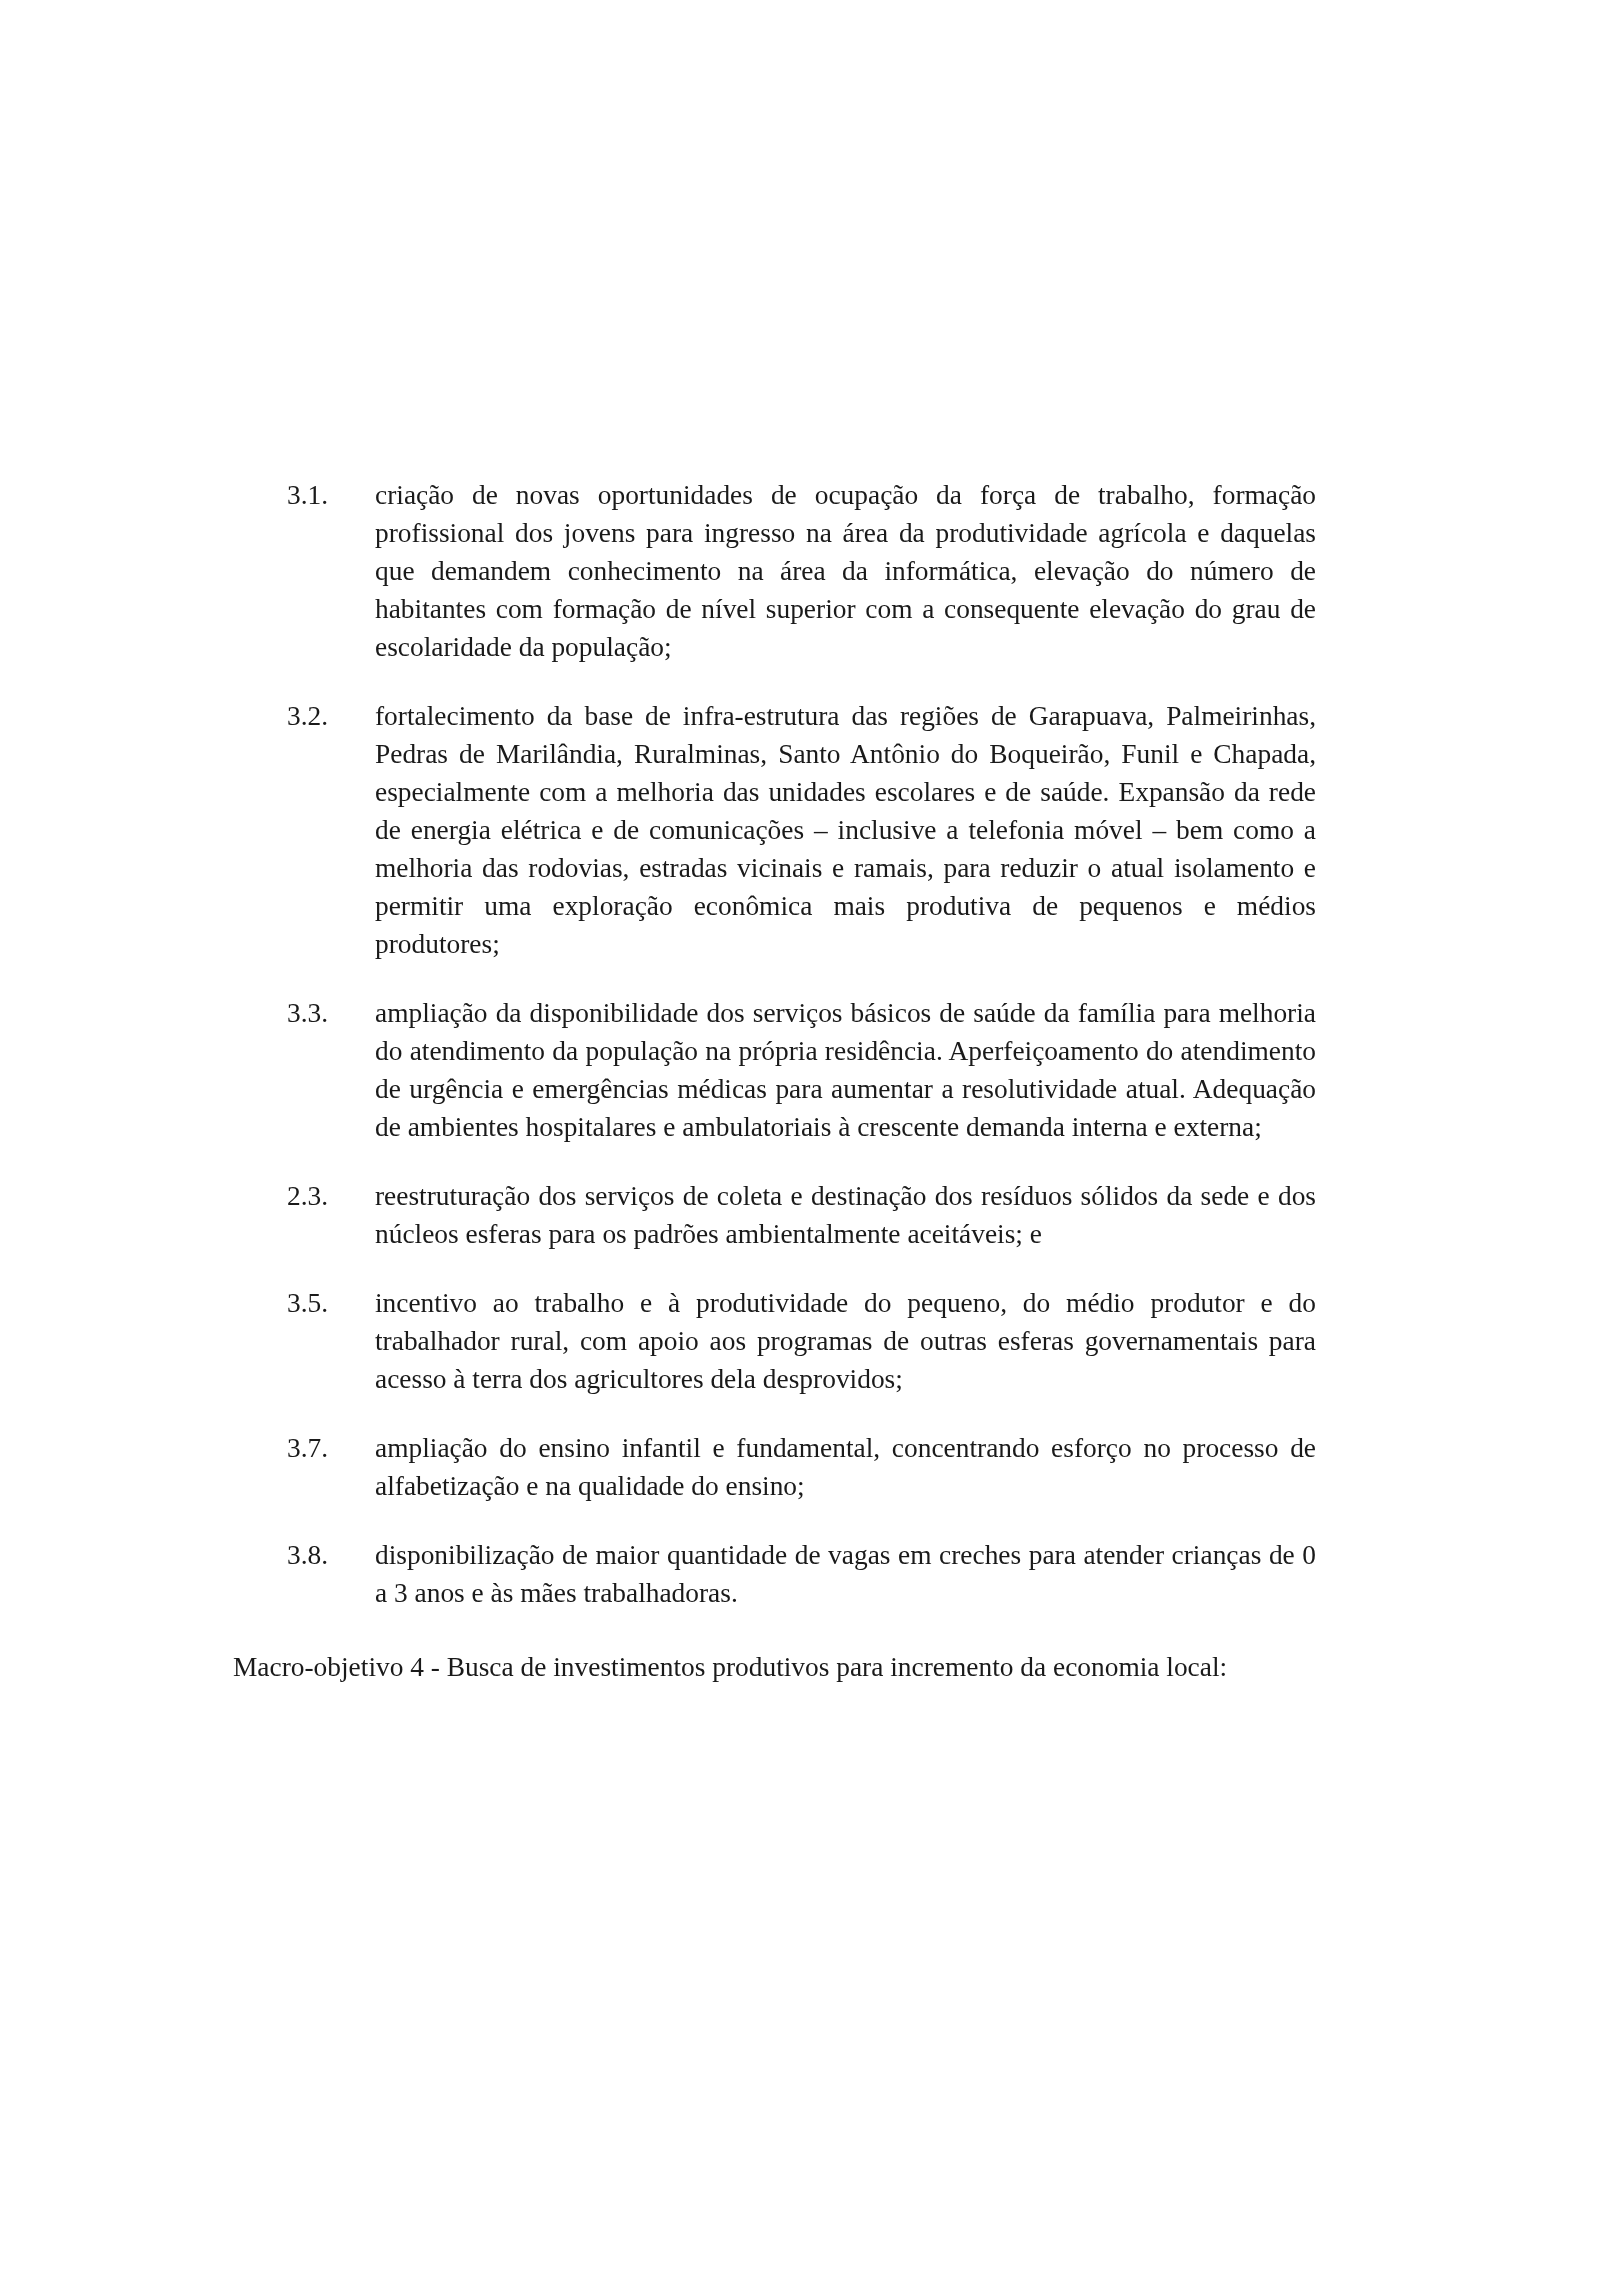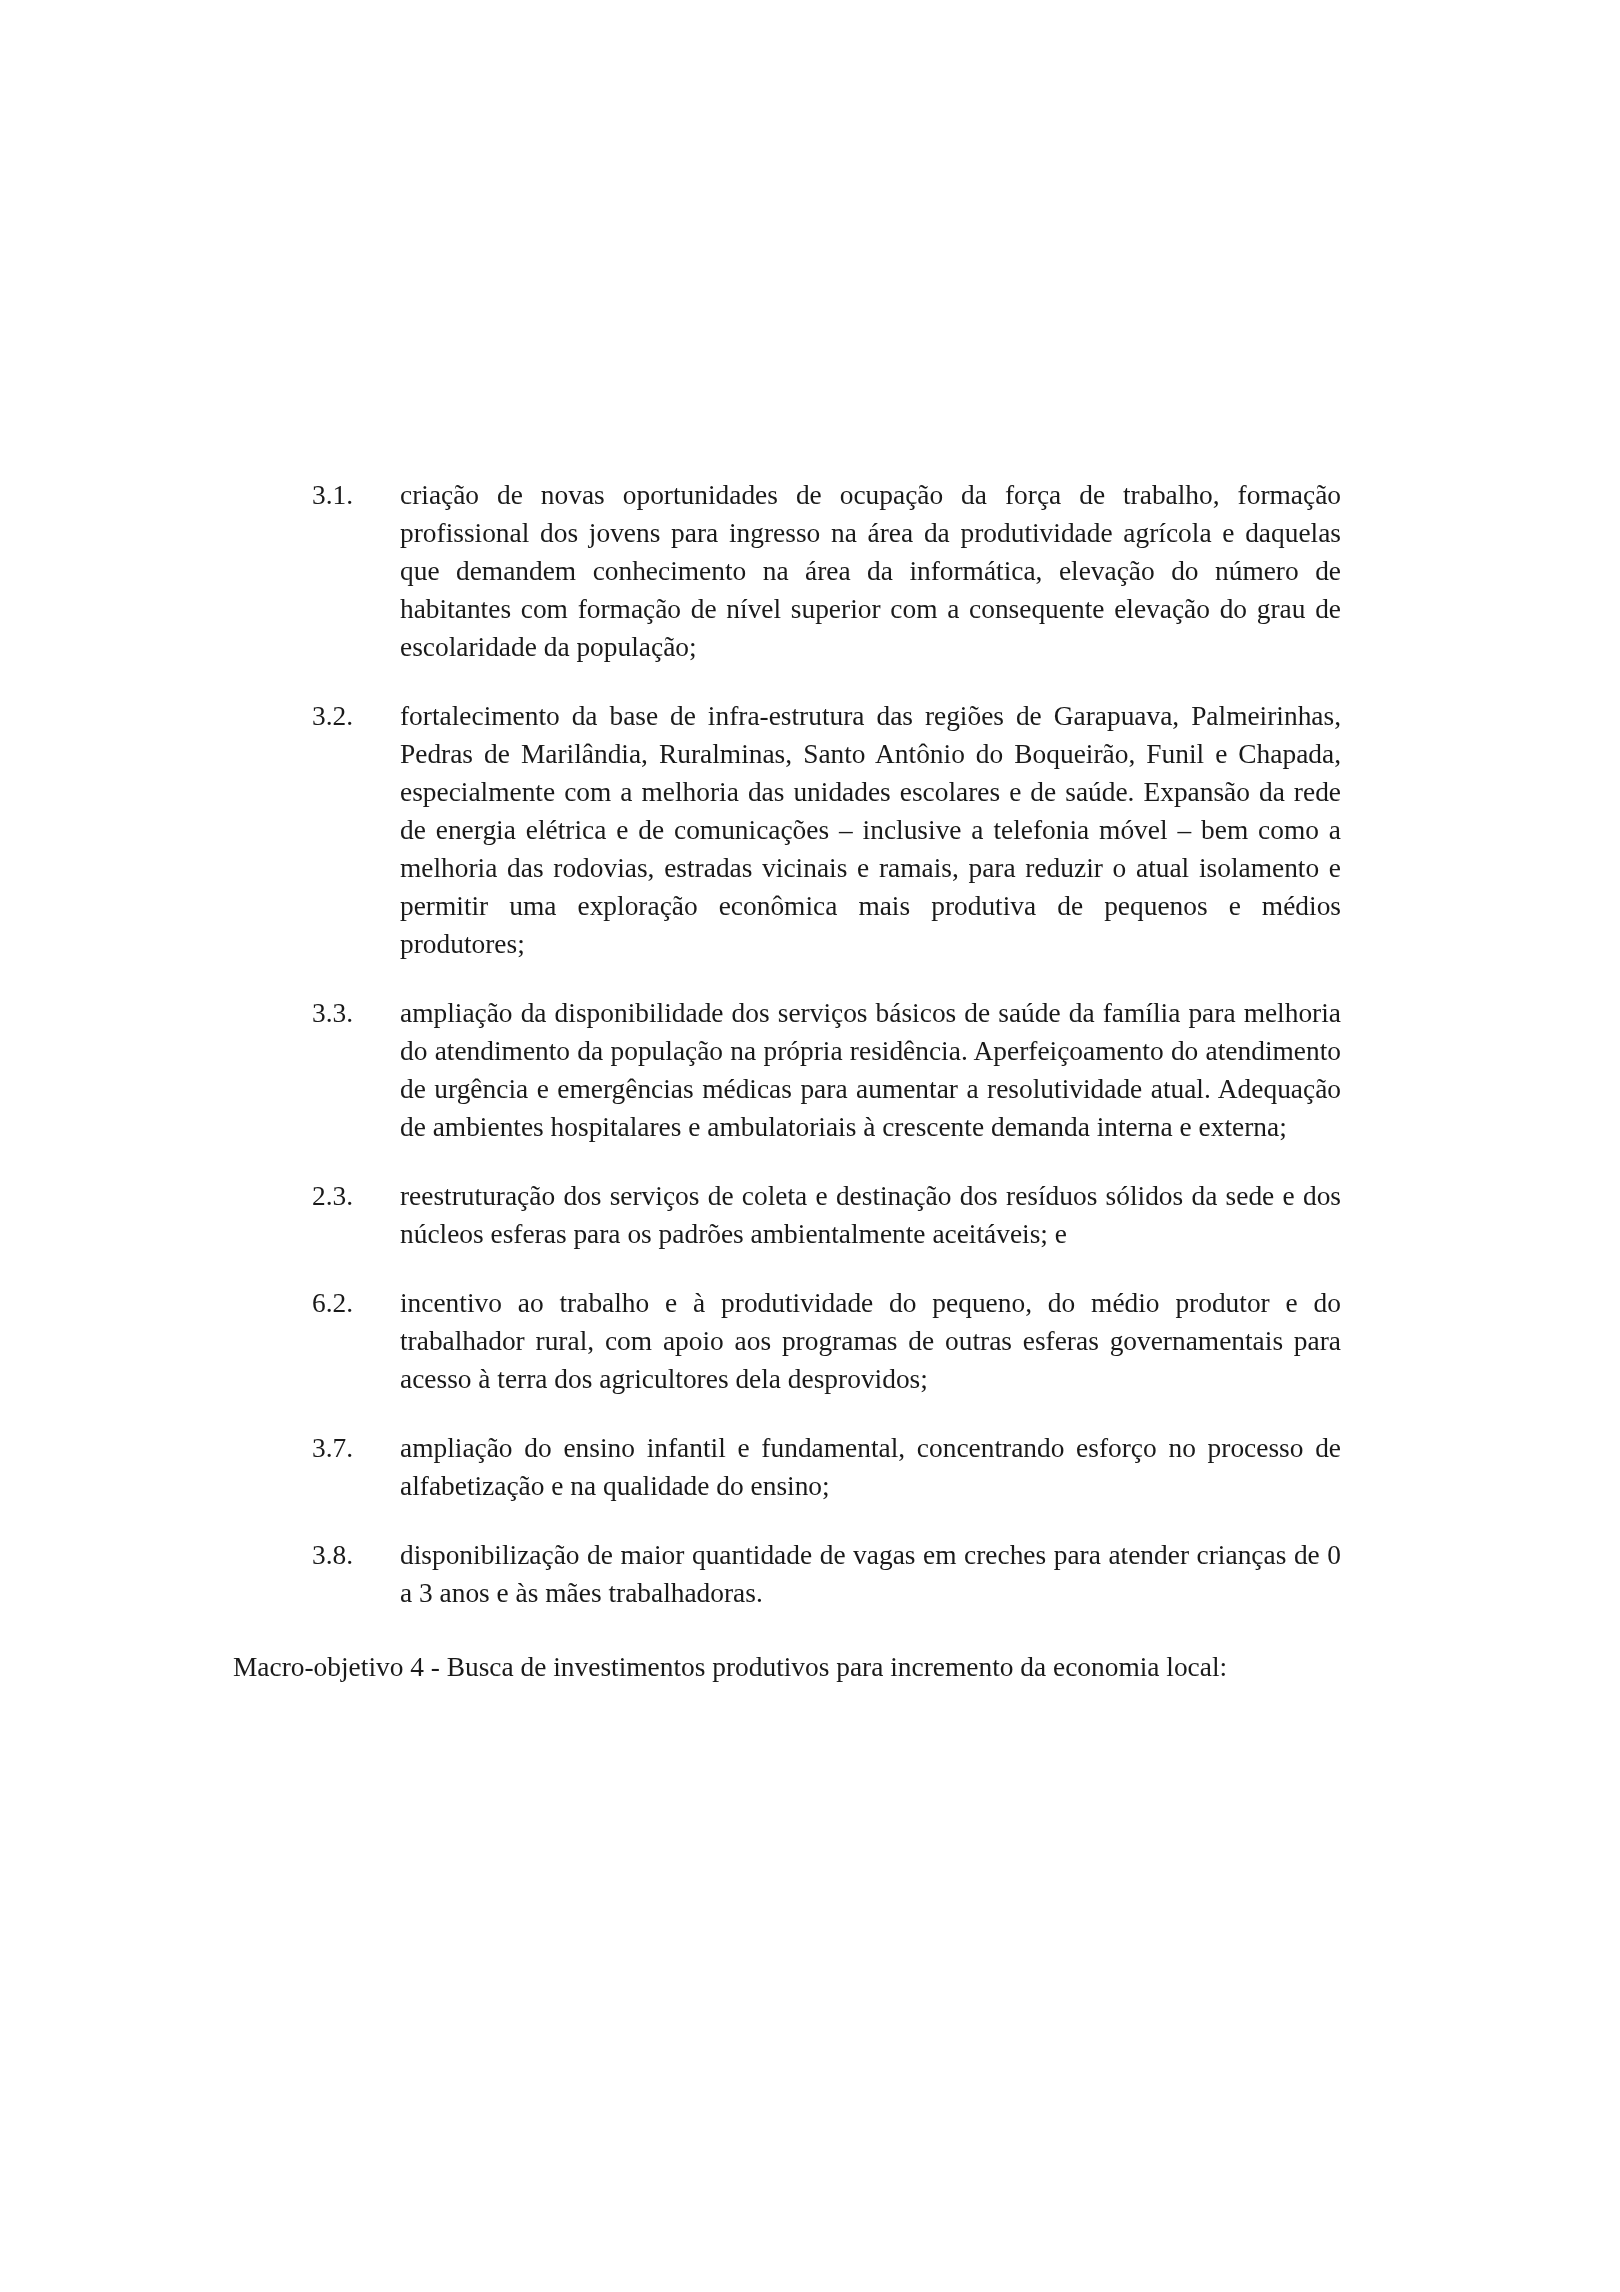--- a/index.html
+++ b/index.html
@@ -17,21 +17,21 @@
   }
   .content {
     position: absolute;
     top: 476px;
     left: 225px;
     width: 1176px;
     font-size: 27.4px;
     line-height: 38px;
   }
   .items {
-    margin-left: 87px;   
+    margin-left: 62px;   
     width: 1029px;
   }
   .item {
     display: flex;
     align-items: flex-start;
     margin-bottom: 31px;
   }
   .item .num {
     flex: 0 0 88px;       
     white-space: nowrap;
@@ -69,21 +69,21 @@
       <span class="num">3.3.</span>
       <p class="body">ampliação da disponibilidade dos serviços básicos de saúde da família para melhoria do atendimento da população na própria residência. Aperfeiçoamento do atendimento de urgência e emergências médicas para aumentar a resolutividade atual.  Adequação de ambientes hospitalares e ambulatoriais à crescente demanda interna e externa;</p>
     </div>
 
     <div class="item">
       <span class="num">2.3.</span>
       <p class="body">reestruturação dos serviços de coleta e destinação dos resíduos sólidos da sede e dos núcleos esferas para os padrões ambientalmente aceitáveis; e</p>
     </div>
 
     <div class="item">
-      <span class="num">6.2.</span>
+      <span class="num">3.5.</span>
       <p class="body">incentivo ao trabalho e à produtividade do pequeno, do médio produtor e do trabalhador rural, com apoio aos programas de outras esferas governamentais para acesso à terra dos agricultores dela desprovidos;</p>
     </div>
 
 
     <div class="item">
       <span class="num">3.7.</span>
       <p class="body">ampliação do ensino infantil e fundamental, concentrando esforço no processo de alfabetização e na qualidade do ensino;</p>
     </div>
 
     <div class="item">

